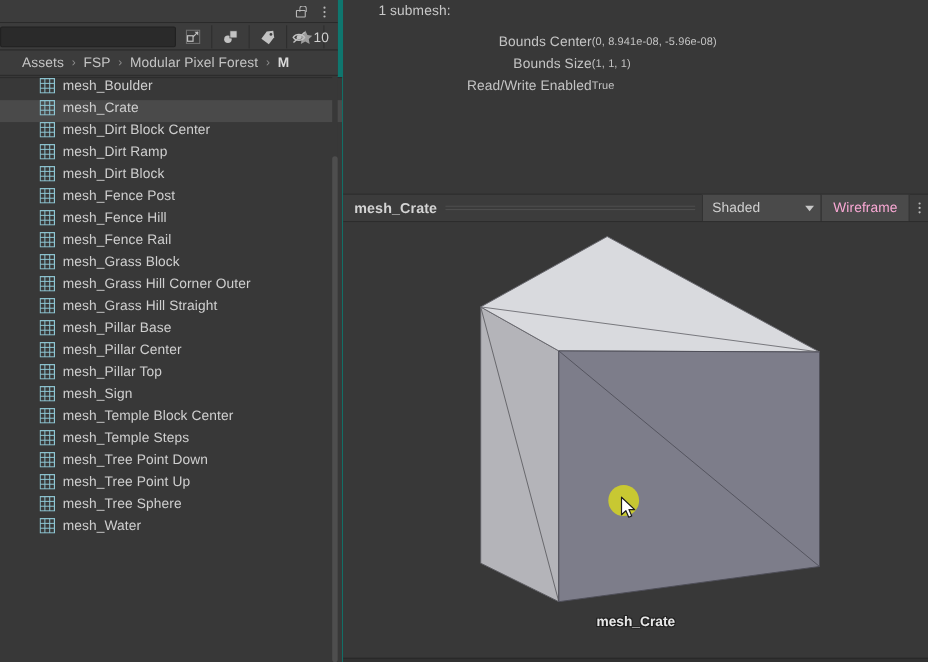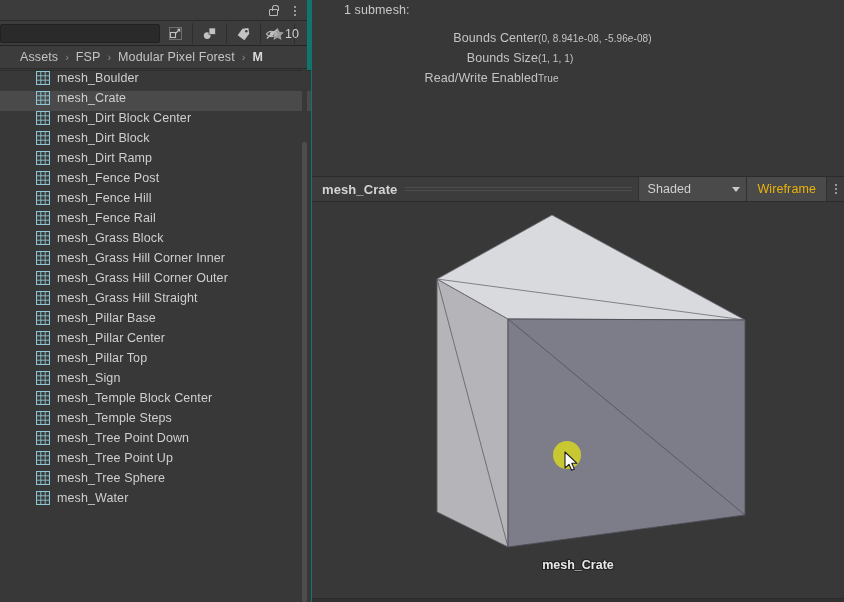--- a/index.html
+++ b/index.html
@@ -228,21 +228,21 @@
   }
   #wireframe-btn {
     height: 24px;
     background: #4a4a4a;
     border-left: 1px solid #303030;
     border-right: 1px solid #303030;
     display: flex; align-items: center;
     padding: 0 10px;
     flex: 0 0 auto;
   }
-  #wireframe-label { font-size: 12.5px; color: #eab308; letter-spacing:.1px; }
+  #wireframe-label { font-size: 12.5px; color: #f9a8d4; letter-spacing:.1px; }
   #preview-kebab {
     width: 17px; height: 24px;
     display: flex; align-items: center; justify-content: center;
     flex: 0 0 auto;
   }
 
   
   #preview-viewport {
     position: absolute;
     left: 0; top: 202px;
@@ -401,40 +401,40 @@
           <span class="asset-label">mesh_Dirt Block Center</span>
         </div>
         <div class="asset-row">
           <svg class="mesh-icon" viewBox="0 0 14 14">
             <rect x="0.5" y="0.5" width="13" height="13" fill="none" stroke="#8fc7d4" stroke-width="1.1"></rect>
             <line x1="4.8" y1="0.5" x2="4.8" y2="13.5" stroke="#8fc7d4" stroke-width="0.9"></line>
             <line x1="9.2" y1="0.5" x2="9.2" y2="13.5" stroke="#8fc7d4" stroke-width="0.9"></line>
             <line x1="0.5" y1="4.8" x2="13.5" y2="4.8" stroke="#8fc7d4" stroke-width="0.9"></line>
             <line x1="0.5" y1="9.2" x2="13.5" y2="9.2" stroke="#8fc7d4" stroke-width="0.9"></line>
           </svg>
+          <span class="asset-label">mesh_Dirt Ramp</span>
+        </div>
+        <div class="asset-row">
+          <svg class="mesh-icon" viewBox="0 0 14 14">
+            <rect x="0.5" y="0.5" width="13" height="13" fill="none" stroke="#8fc7d4" stroke-width="1.1"></rect>
+            <line x1="4.8" y1="0.5" x2="4.8" y2="13.5" stroke="#8fc7d4" stroke-width="0.9"></line>
+            <line x1="9.2" y1="0.5" x2="9.2" y2="13.5" stroke="#8fc7d4" stroke-width="0.9"></line>
+            <line x1="0.5" y1="4.8" x2="13.5" y2="4.8" stroke="#8fc7d4" stroke-width="0.9"></line>
+            <line x1="0.5" y1="9.2" x2="13.5" y2="9.2" stroke="#8fc7d4" stroke-width="0.9"></line>
+          </svg>
           <span class="asset-label">mesh_Dirt Block</span>
         </div>
         <div class="asset-row">
           <svg class="mesh-icon" viewBox="0 0 14 14">
             <rect x="0.5" y="0.5" width="13" height="13" fill="none" stroke="#8fc7d4" stroke-width="1.1"></rect>
             <line x1="4.8" y1="0.5" x2="4.8" y2="13.5" stroke="#8fc7d4" stroke-width="0.9"></line>
             <line x1="9.2" y1="0.5" x2="9.2" y2="13.5" stroke="#8fc7d4" stroke-width="0.9"></line>
             <line x1="0.5" y1="4.8" x2="13.5" y2="4.8" stroke="#8fc7d4" stroke-width="0.9"></line>
             <line x1="0.5" y1="9.2" x2="13.5" y2="9.2" stroke="#8fc7d4" stroke-width="0.9"></line>
           </svg>
-          <span class="asset-label">mesh_Dirt Ramp</span>
-        </div>
-        <div class="asset-row">
-          <svg class="mesh-icon" viewBox="0 0 14 14">
-            <rect x="0.5" y="0.5" width="13" height="13" fill="none" stroke="#8fc7d4" stroke-width="1.1"></rect>
-            <line x1="4.8" y1="0.5" x2="4.8" y2="13.5" stroke="#8fc7d4" stroke-width="0.9"></line>
-            <line x1="9.2" y1="0.5" x2="9.2" y2="13.5" stroke="#8fc7d4" stroke-width="0.9"></line>
-            <line x1="0.5" y1="4.8" x2="13.5" y2="4.8" stroke="#8fc7d4" stroke-width="0.9"></line>
-            <line x1="0.5" y1="9.2" x2="13.5" y2="9.2" stroke="#8fc7d4" stroke-width="0.9"></line>
-          </svg>
           <span class="asset-label">mesh_Fence Post</span>
         </div>
         <div class="asset-row">
           <svg class="mesh-icon" viewBox="0 0 14 14">
             <rect x="0.5" y="0.5" width="13" height="13" fill="none" stroke="#8fc7d4" stroke-width="1.1"></rect>
             <line x1="4.8" y1="0.5" x2="4.8" y2="13.5" stroke="#8fc7d4" stroke-width="0.9"></line>
             <line x1="9.2" y1="0.5" x2="9.2" y2="13.5" stroke="#8fc7d4" stroke-width="0.9"></line>
             <line x1="0.5" y1="4.8" x2="13.5" y2="4.8" stroke="#8fc7d4" stroke-width="0.9"></line>
             <line x1="0.5" y1="9.2" x2="13.5" y2="9.2" stroke="#8fc7d4" stroke-width="0.9"></line>
           </svg>
@@ -452,30 +452,20 @@
         </div>
         <div class="asset-row">
           <svg class="mesh-icon" viewBox="0 0 14 14">
             <rect x="0.5" y="0.5" width="13" height="13" fill="none" stroke="#8fc7d4" stroke-width="1.1"></rect>
             <line x1="4.8" y1="0.5" x2="4.8" y2="13.5" stroke="#8fc7d4" stroke-width="0.9"></line>
             <line x1="9.2" y1="0.5" x2="9.2" y2="13.5" stroke="#8fc7d4" stroke-width="0.9"></line>
             <line x1="0.5" y1="4.8" x2="13.5" y2="4.8" stroke="#8fc7d4" stroke-width="0.9"></line>
             <line x1="0.5" y1="9.2" x2="13.5" y2="9.2" stroke="#8fc7d4" stroke-width="0.9"></line>
           </svg>
           <span class="asset-label">mesh_Grass Block</span>
-        </div>
-        <div class="asset-row">
-          <svg class="mesh-icon" viewBox="0 0 14 14">
-            <rect x="0.5" y="0.5" width="13" height="13" fill="none" stroke="#8fc7d4" stroke-width="1.1"></rect>
-            <line x1="4.8" y1="0.5" x2="4.8" y2="13.5" stroke="#8fc7d4" stroke-width="0.9"></line>
-            <line x1="9.2" y1="0.5" x2="9.2" y2="13.5" stroke="#8fc7d4" stroke-width="0.9"></line>
-            <line x1="0.5" y1="4.8" x2="13.5" y2="4.8" stroke="#8fc7d4" stroke-width="0.9"></line>
-            <line x1="0.5" y1="9.2" x2="13.5" y2="9.2" stroke="#8fc7d4" stroke-width="0.9"></line>
-          </svg>
-          <span class="asset-label">mesh_Grass Hill Corner Inner</span>
         </div>
         <div class="asset-row">
           <svg class="mesh-icon" viewBox="0 0 14 14">
             <rect x="0.5" y="0.5" width="13" height="13" fill="none" stroke="#8fc7d4" stroke-width="1.1"></rect>
             <line x1="4.8" y1="0.5" x2="4.8" y2="13.5" stroke="#8fc7d4" stroke-width="0.9"></line>
             <line x1="9.2" y1="0.5" x2="9.2" y2="13.5" stroke="#8fc7d4" stroke-width="0.9"></line>
             <line x1="0.5" y1="4.8" x2="13.5" y2="4.8" stroke="#8fc7d4" stroke-width="0.9"></line>
             <line x1="0.5" y1="9.2" x2="13.5" y2="9.2" stroke="#8fc7d4" stroke-width="0.9"></line>
           </svg>
           <span class="asset-label">mesh_Grass Hill Corner Outer</span>

